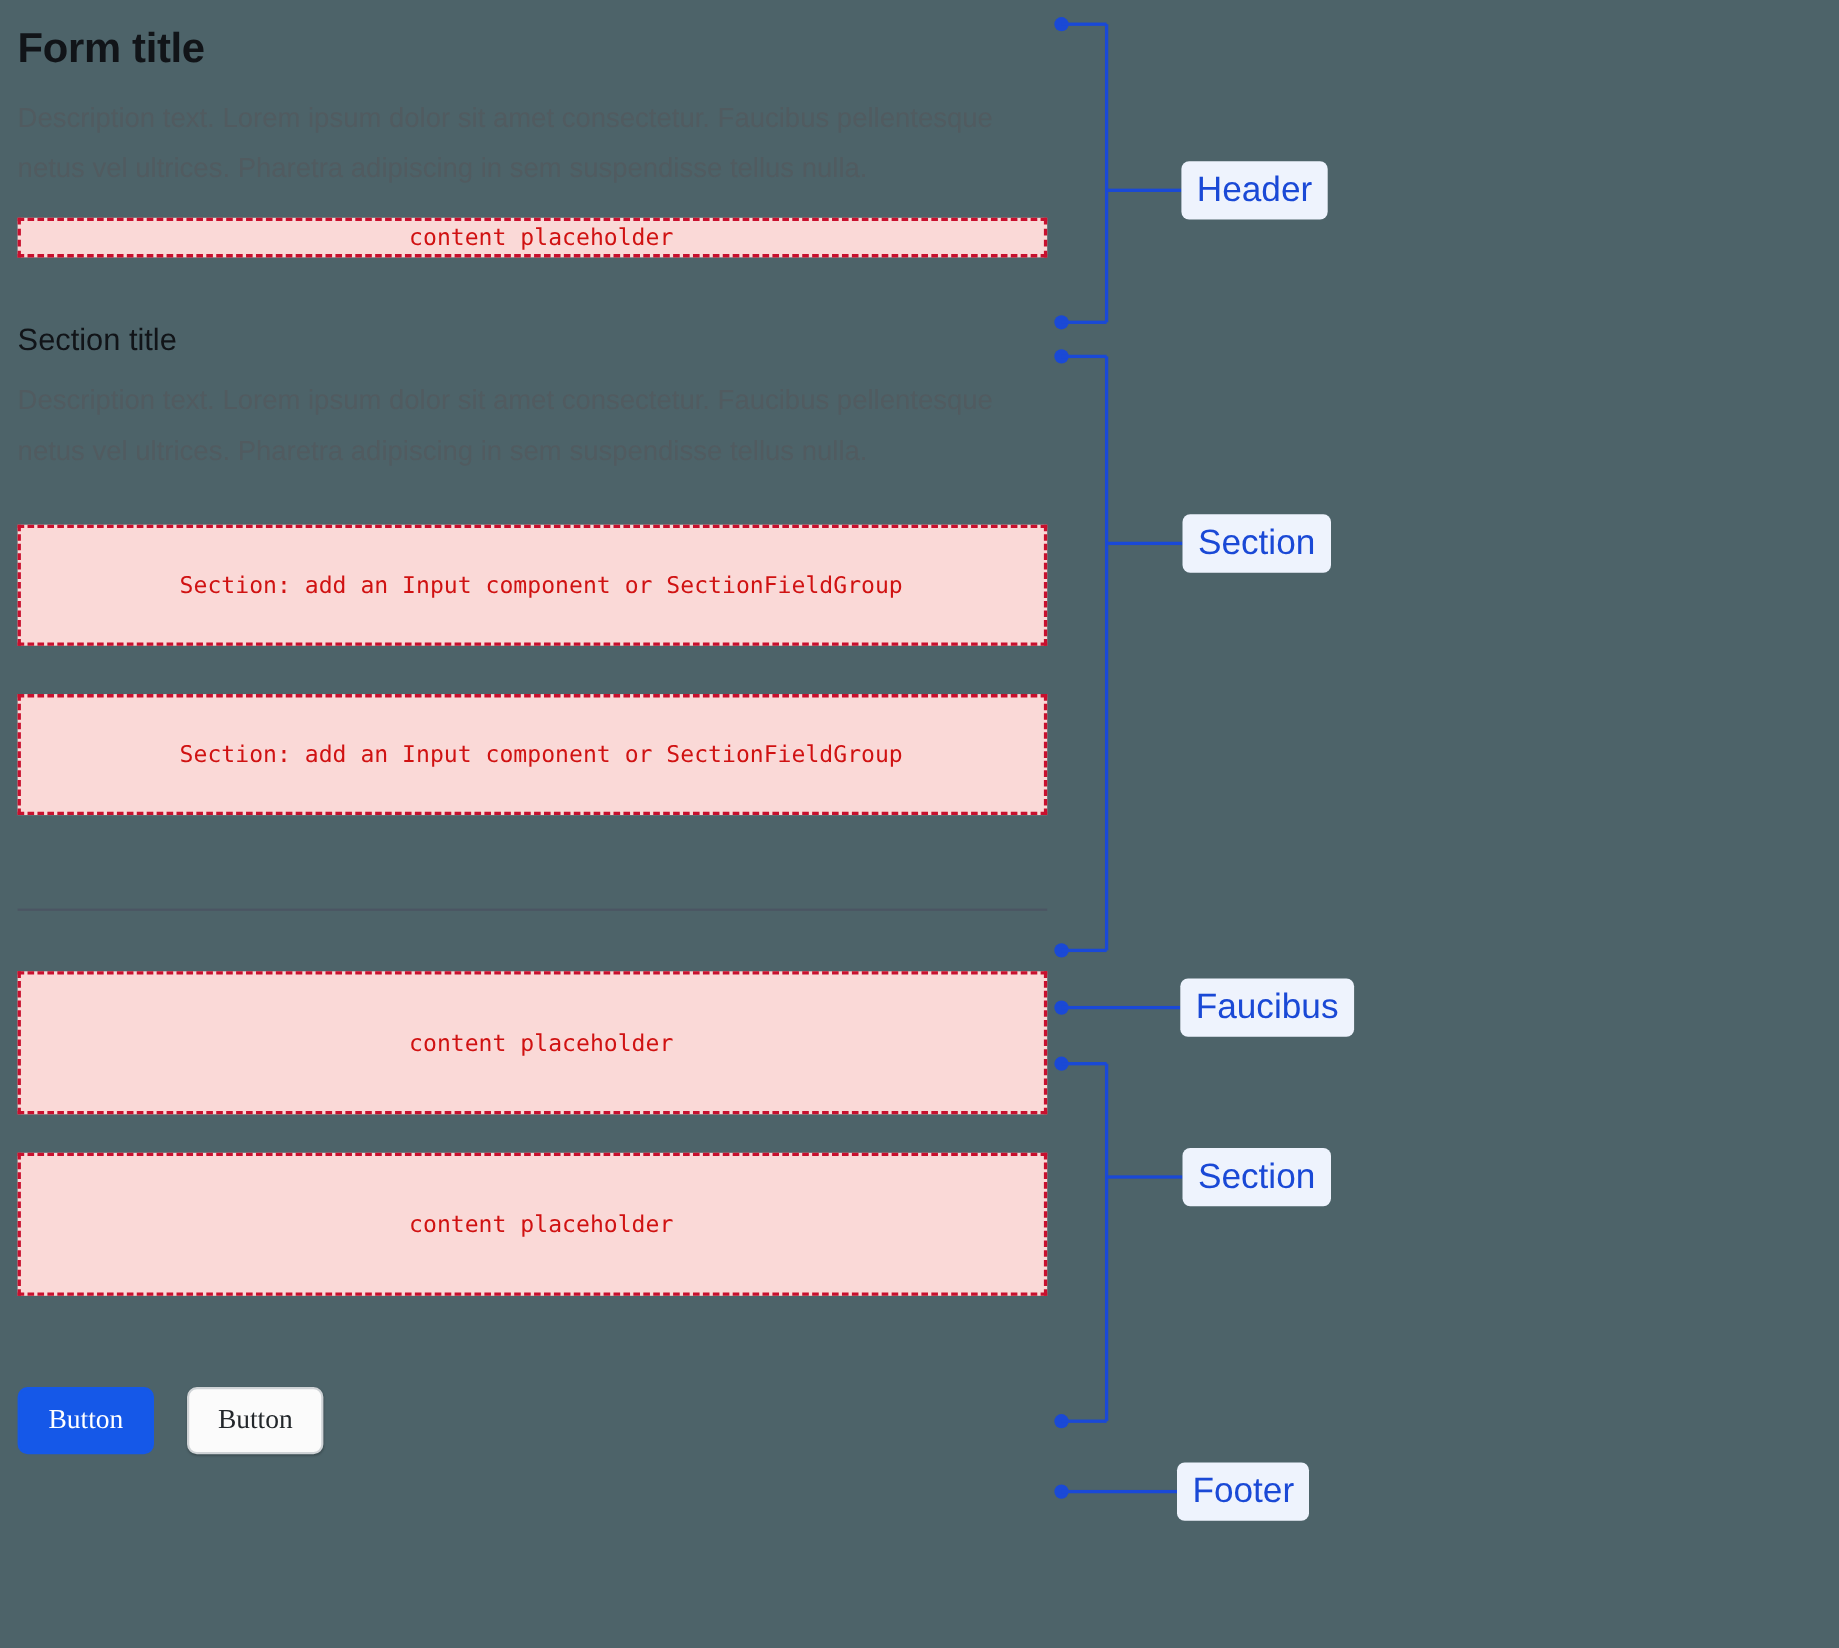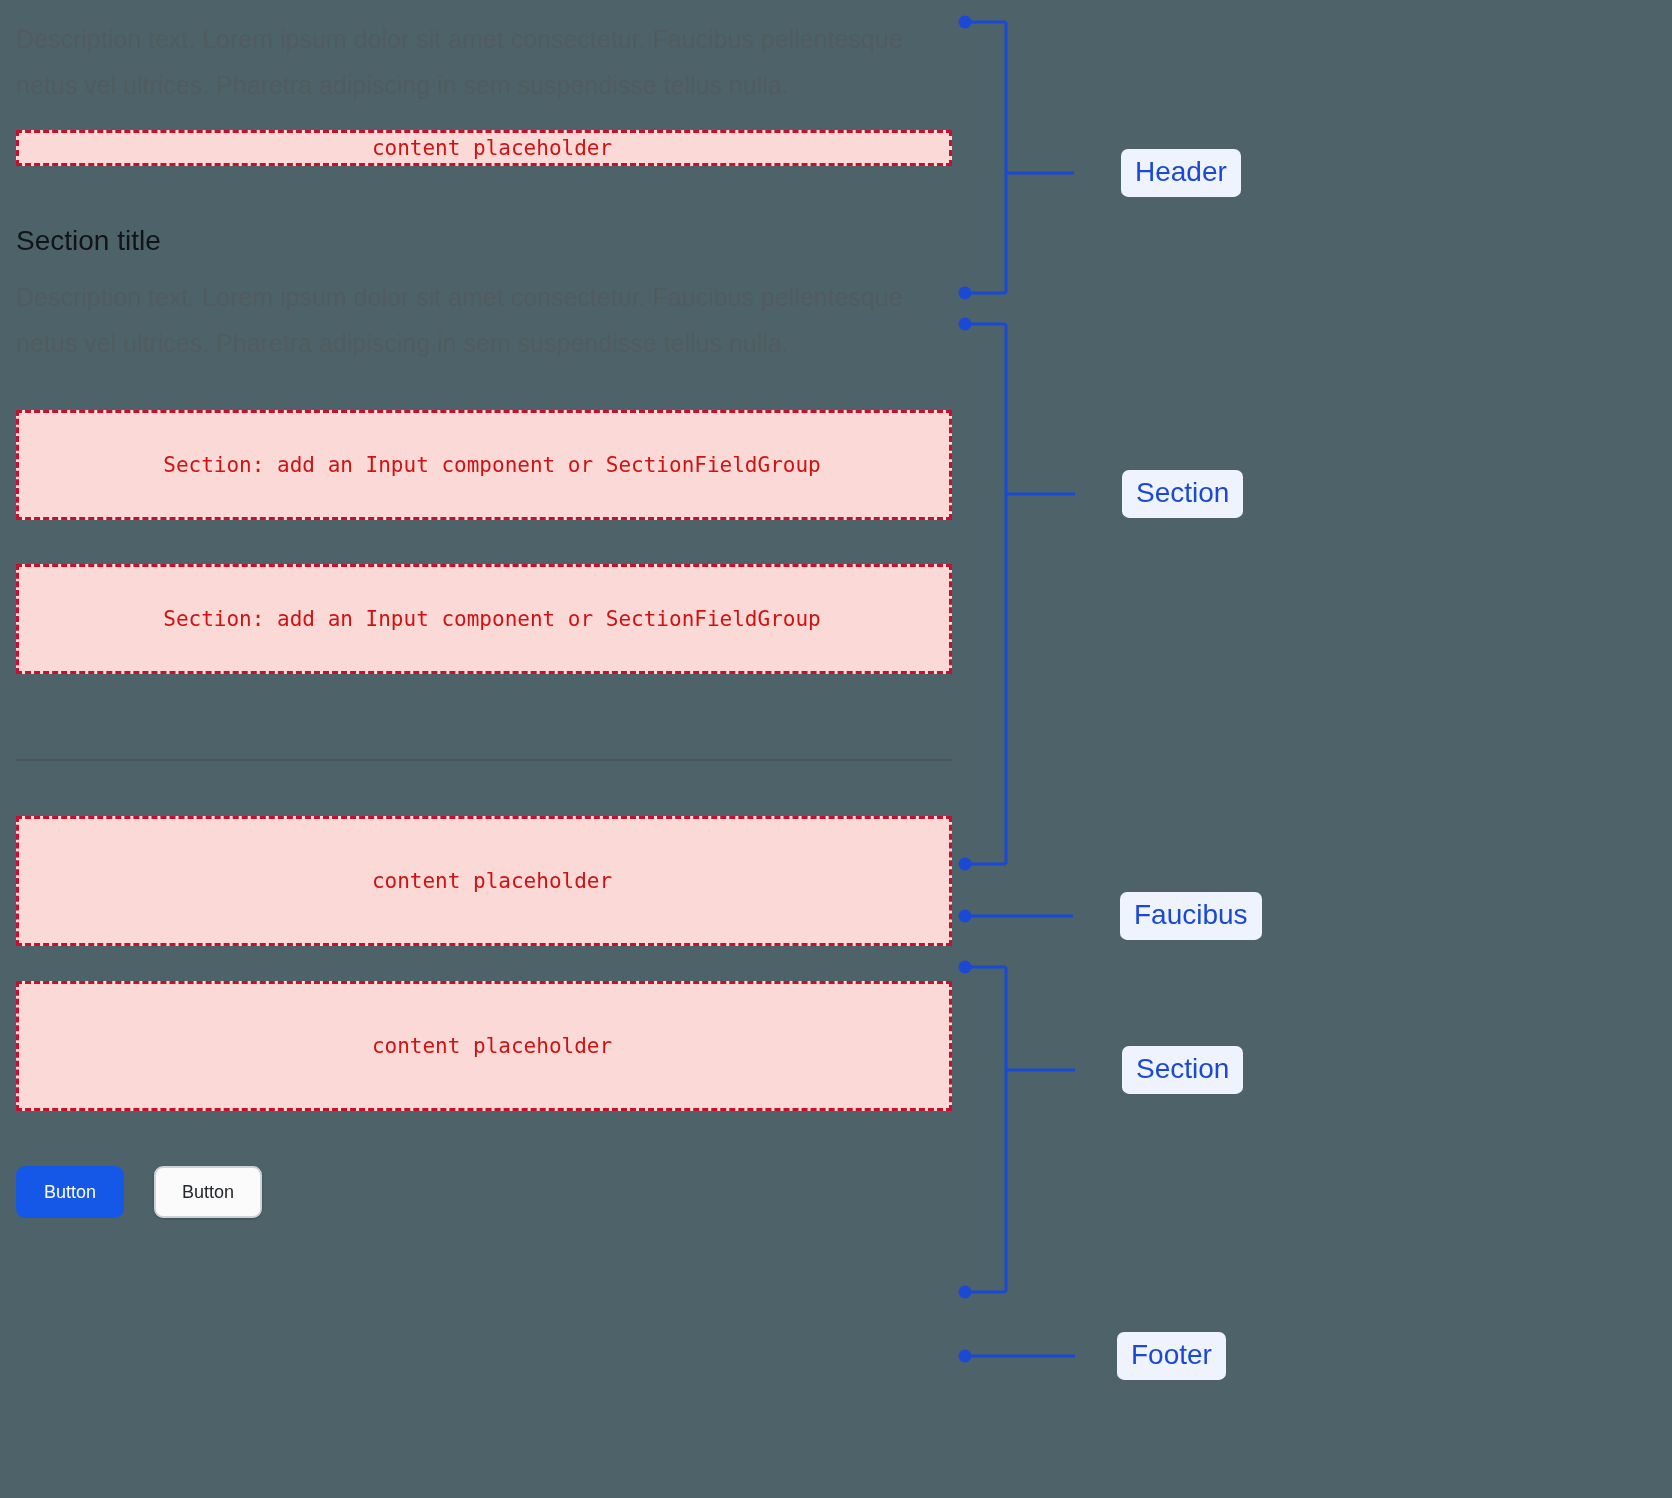--- a/index.html
+++ b/index.html
@@ -78,26 +78,27 @@
     width: 100%;
   }
 
   
   .footer-row {
     display: flex;
     align-items: center;
     gap: 30px;
   }
   .btn {
-    font-family: Liberation Sans, sans-serif;
-    font-size: 18px;
+    font-family: Liberation Serif, serif;
+    font-size: 25px;
     border-radius: 9px;
     padding: 14px 26px;
     cursor: pointer;
     line-height: 1.15;
+    margin-top: 28px;
   }
   .btn-primary {
     background: #1558e8;
     color: #ffffff;
     border: 2px solid #1558e8;
   }
   .btn-secondary {
     background: #fbfbfb;
     color: #23272b;
     border: 2px solid #cfd3d6;
@@ -128,38 +129,38 @@
   .anno-vline {
     position: absolute;
     width: 3px;
     background: #1a49d6;
     transform: translateX(-50%);
   }
   .anno-chip {
     position: absolute;
     background: #eef3fd;
     color: #1a49d6;
-    font-size: 28px;
+    font-size: 32px;
     font-family: "Liberation Sans", sans-serif;
     border-radius: 7px;
     padding: 7px 14px 9px 14px;
     transform: translateY(-50%);
     white-space: nowrap;
     line-height: 1.15;
-    margin-left: 47px;
   }
 </style>
 </head>
 <body>
 
 <div id="root">
 
   <div class="form-column">
 
     <div>
+      <h1 class="form-title">Form title</h1>
 
       <p class="desc">Description text. Lorem ipsum dolor sit amet consectetur. Faucibus pellentesque netus vel ultrices. Pharetra adipiscing in sem suspendisse tellus nulla.</p>
 
       <div class="ph ph-slim" style="margin-top:22px;">content placeholder</div>
     </div>
 
     <div style="margin-top:58px;">
       <h2 class="section-title">Section title</h2>
 
       <p class="desc">Description text. Lorem ipsum dolor sit amet consectetur. Faucibus pellentesque netus vel ultrices. Pharetra adipiscing in sem suspendisse tellus nulla.</p>

